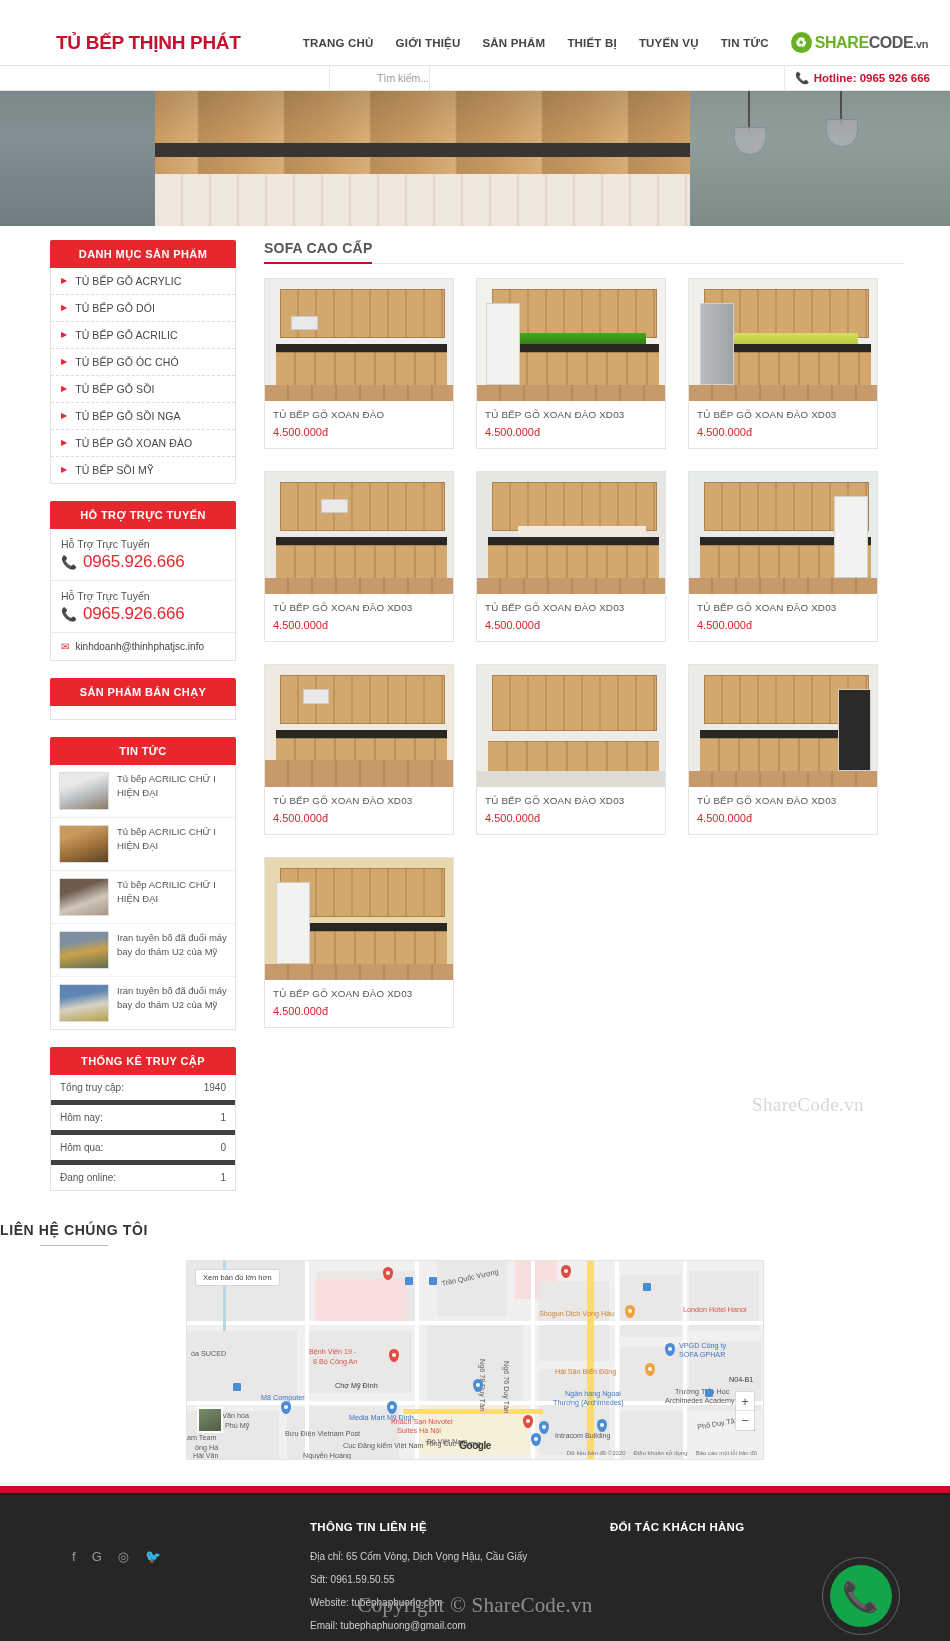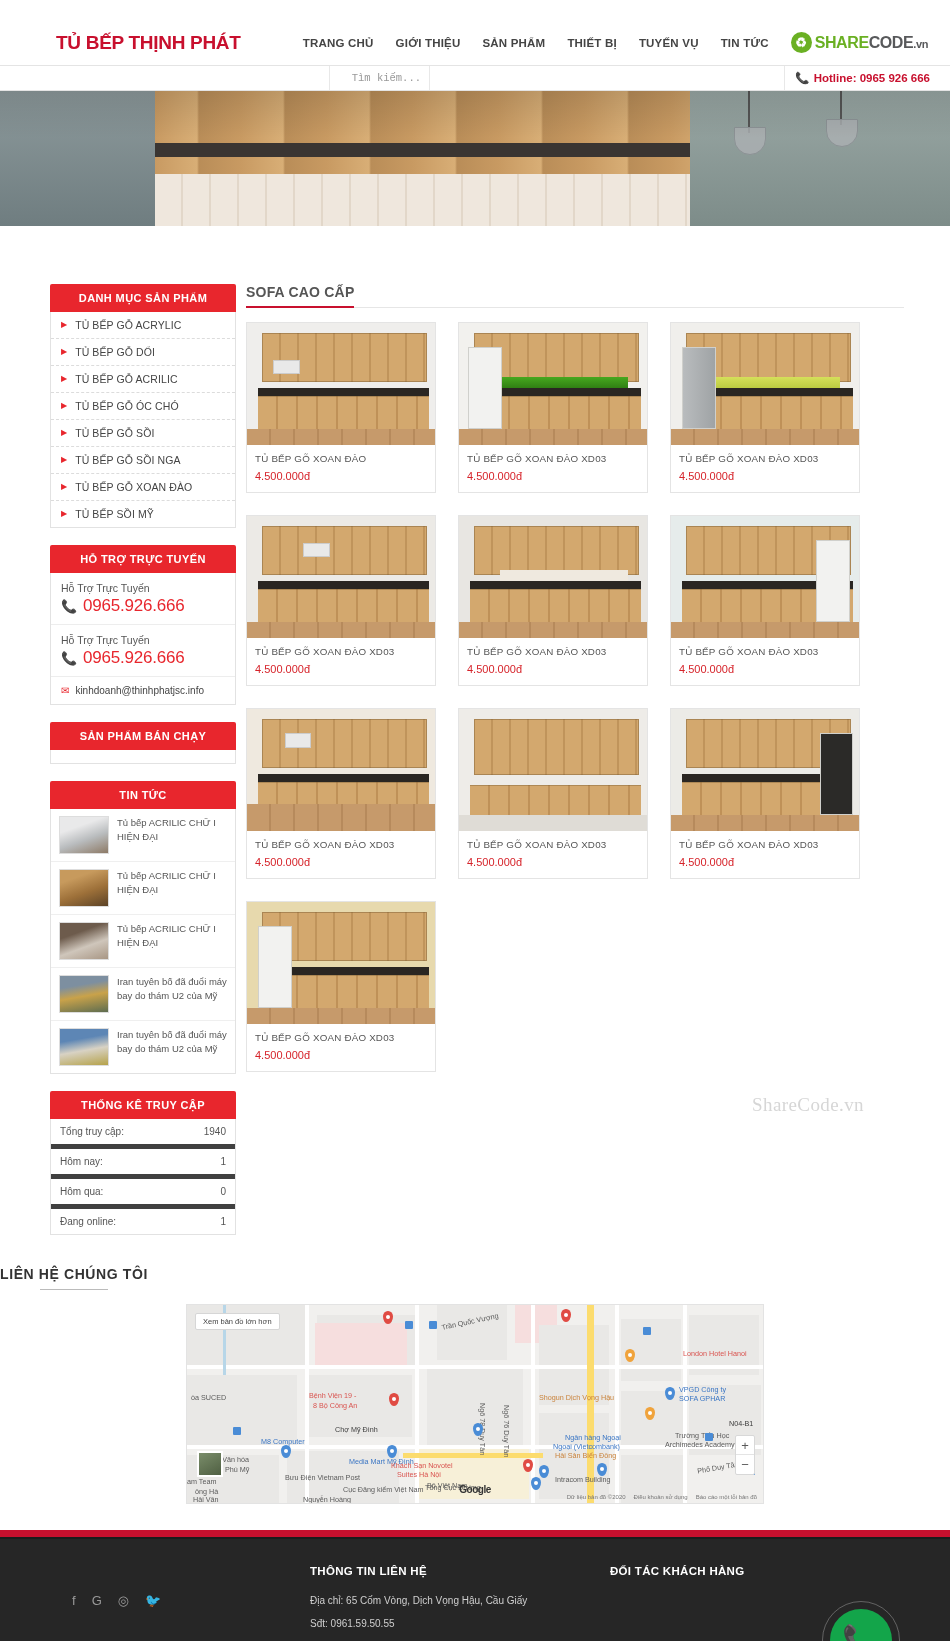--- a/index.html
+++ b/index.html
@@ -61,22 +61,21 @@
     align-items: stretch;
     border-top: 1px solid #e4e4e4;
     border-bottom: 1px solid #e4e4e4;
     background: #fff;
   }
   .search-left { width: 330px; border-right: 1px solid #e8e8e8;}
   .search-box {
     width: 100px;
     display: flex; align-items: center; justify-content: flex-end;
     border-right: 1px solid #e8e8e8;
-    padding-right: 8px;
-    font-size: 10.5px; color: #999; font-family: Liberation Mono, monospace;
+    font-size: 10.5px; color: #999;
   }
   .search-fill { flex: 1; border-right: 1px solid #e8e8e8;}
   .hotline {
     display: flex; align-items: center; gap: 4px;
     padding: 0 20px 0 10px;
     color: #c8102e; font-size: 11.5px; font-weight: bold;
   }
 
   
   .banner { height: 135px; position: relative; overflow: hidden; background:#2f3a3d;}
@@ -116,23 +115,22 @@
   .lamp.l2 { left: 150px; height: 34px;}
   .banner-shadow {
     position: absolute; inset: 0;
     background: linear-gradient(180deg, rgba(0,0,0,.12), rgba(0,0,0,0) 35%);
   }
 
   
   .content {
     display: flex;
     padding: 14px 46px 10px 50px;
-    gap: 10px;
+    gap: 28px;
     align-items: flex-start;
-    margin-top: 44px;
   }
   .sidebar { width: 186px; flex: 0 0 186px; }
   .main { flex: 1; }
 
   .panel { margin-bottom: 17px; background: #fff; }
   .panel-head {
     background: #e8262d;
     color: #fff;
     font-size: 11px;
     font-weight: bold;
@@ -271,21 +269,21 @@
     border: 1px solid #e3e3e3;
     font-family: "Liberation Sans", sans-serif;
   }
   .road { position: absolute; background: #fff; }
   .road.major { background: #fcdc6e; }
   .road.water { background: #b7d6e8; }
   .blk { position: absolute; background: #e9e8e6; }
   .blk.pink { background: #f6dede; }
   .blk.yellow { background: #f7f0d8; }
   .mlabel { position: absolute; font-size: 7.2px; color: #5b5b5b; white-space: nowrap; }
-  .mlabel.poi { color: #c9833c; margin-top: 40px; }
+  .mlabel.poi { color: #c9833c; }
   .mlabel.blue { color: #3b76c4; }
   .mlabel.red { color: #d9534f; }
   .mlabel.dark { color: #3c3c3c; }
   .pin {
     position: absolute; width: 10px; height: 13px;
     background: #e04b43;
     border-radius: 50% 50% 50% 50% / 42% 42% 62% 62%;
   }
   .pin::after { content:""; position:absolute; left:3px; top:3.5px; width:4px;height:4px;background:#fff;border-radius:50%;}
   .pin.orange { background: #f0a33c; }
@@ -762,21 +760,21 @@
       <div class="mlabel" style="left:0;top:172px">am Team</div>
       <div class="mlabel" style="left:8px;top:182px">ông Hà</div>
       <div class="mlabel" style="left:6px;top:190px">Hải Vân</div>
       <div class="mlabel" style="left:116px;top:190px">Nguyễn Hoàng</div>
       <div class="mlabel" style="left:98px;top:168px">Bưu Điện Vietnam Post</div>
       <div class="mlabel" style="left:156px;top:180px">Cục Đăng kiểm Việt Nam</div>
       <div class="mlabel" style="left:254px;top:12px;transform:rotate(-12deg)">Trần Quốc Vượng</div>
       <div class="mlabel poi" style="left:352px;top:48px">Shogun Dịch Vọng Hậu</div>
       <div class="mlabel poi" style="left:368px;top:106px">Hải Sản Biển Đông</div>
       <div class="mlabel blue" style="left:378px;top:128px">Ngân hàng Ngoại</div>
-      <div class="mlabel blue" style="left:366px;top:137px">Ngoại (Vietcombank)</div>
+      <div class="mlabel blue" style="left:366px;top:137px">Thương (Archimedes)</div>
       <div class="mlabel red" style="left:204px;top:156px">Khách Sạn Novotel</div>
       <div class="mlabel red" style="left:210px;top:165px">Suites Hà Nội</div>
       <div class="mlabel" style="left:368px;top:170px">Intracom Building</div>
       <div class="mlabel" style="left:238px;top:178px">Tổng Cục Đường</div>
       <div class="mlabel" style="left:240px;top:176px">Bộ Việt Nam</div>
       <div class="mlabel red" style="left:496px;top:44px">London Hotel Hanoi</div>
       <div class="mlabel blue" style="left:492px;top:80px">VPGD Công ty</div>
       <div class="mlabel blue" style="left:492px;top:89px">SOFA GPHAR</div>
       <div class="mlabel" style="left:488px;top:126px">Trường Tiểu Học</div>
       <div class="mlabel" style="left:478px;top:135px">Archimedes Academy</div>

